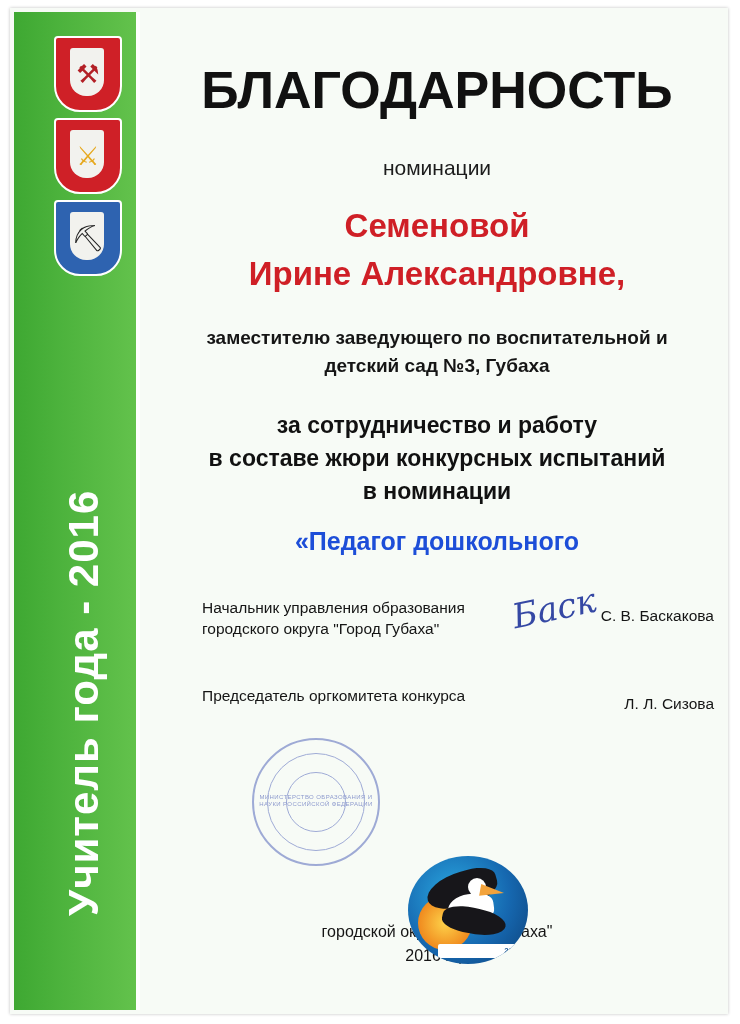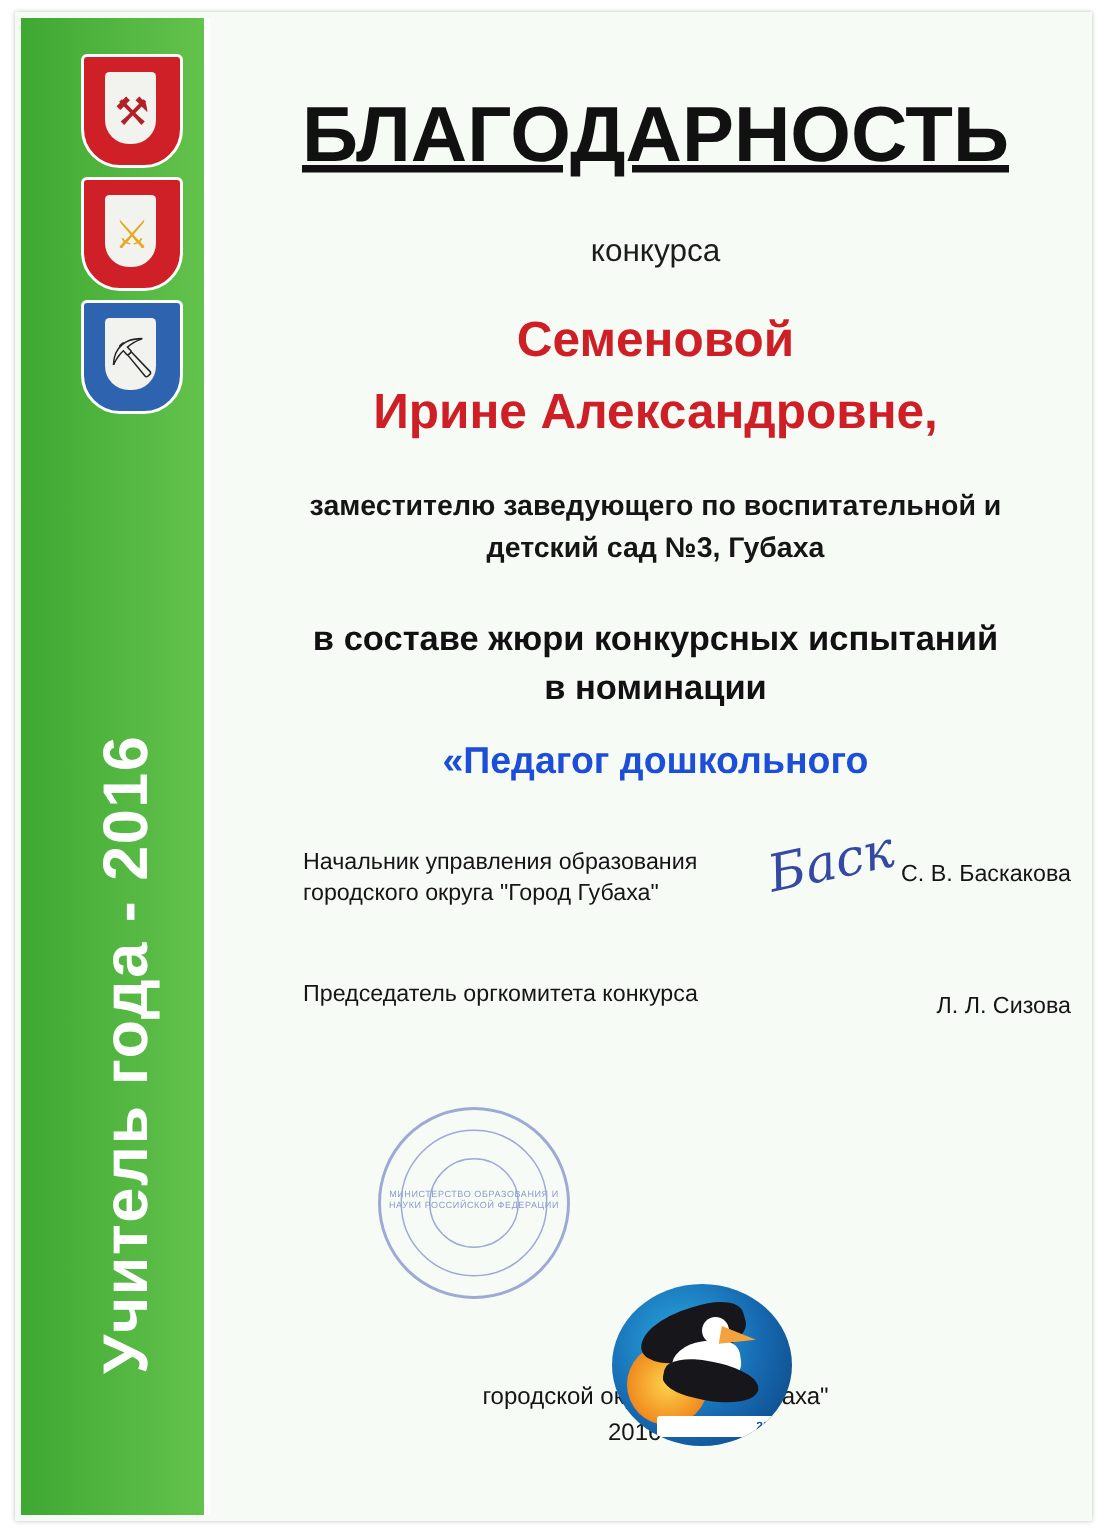--- a/index.html
+++ b/index.html
@@ -115,21 +115,20 @@
     color: #1c1c1c;
   }
 
   .doc-title {
     margin-top: 44px;
     font-size: 52px;
     font-weight: bold;
     letter-spacing: 0px;
     color: #111;
     line-height: 1;
-    text-decoration: underline;
   }
 
   .awarded-to {
     margin-top: 40px;
     font-size: 21px;
     color: #1c1c1c;
   }
 
   .recipient {
     margin-top: 22px;
@@ -359,33 +358,34 @@
         <div class="mark dark">⛏</div>
       </div>
     </div>
     <div class="band-title">Учитель года - 2016</div>
   </div>
   <div class="band-inner-line"></div>
 
   <div class="content">
     <div class="doc-title">БЛАГОДАРНОСТЬ</div>
 
-    <div class="awarded-to">конкурса</div>
+    <div class="awarded-to">номинации</div>
 
     <div class="recipient">
       <div>Семеновой</div>
       <div>Ирине Александровне,</div>
     </div>
 
     <div class="position-block">
       <div>заместителю заведующего  по воспитательной и</div>
       <div>детский сад №3, Губаха</div>
     </div>
 
     <div class="reason-block">
+      <div>за сотрудничество и работу</div>
       <div>в составе жюри конкурсных испытаний</div>
       <div>в номинации</div>
     </div>
 
     <div class="nomination">
       <div>«Педагог дошкольного</div>
     </div>
 
 
     <div class="signatures">

